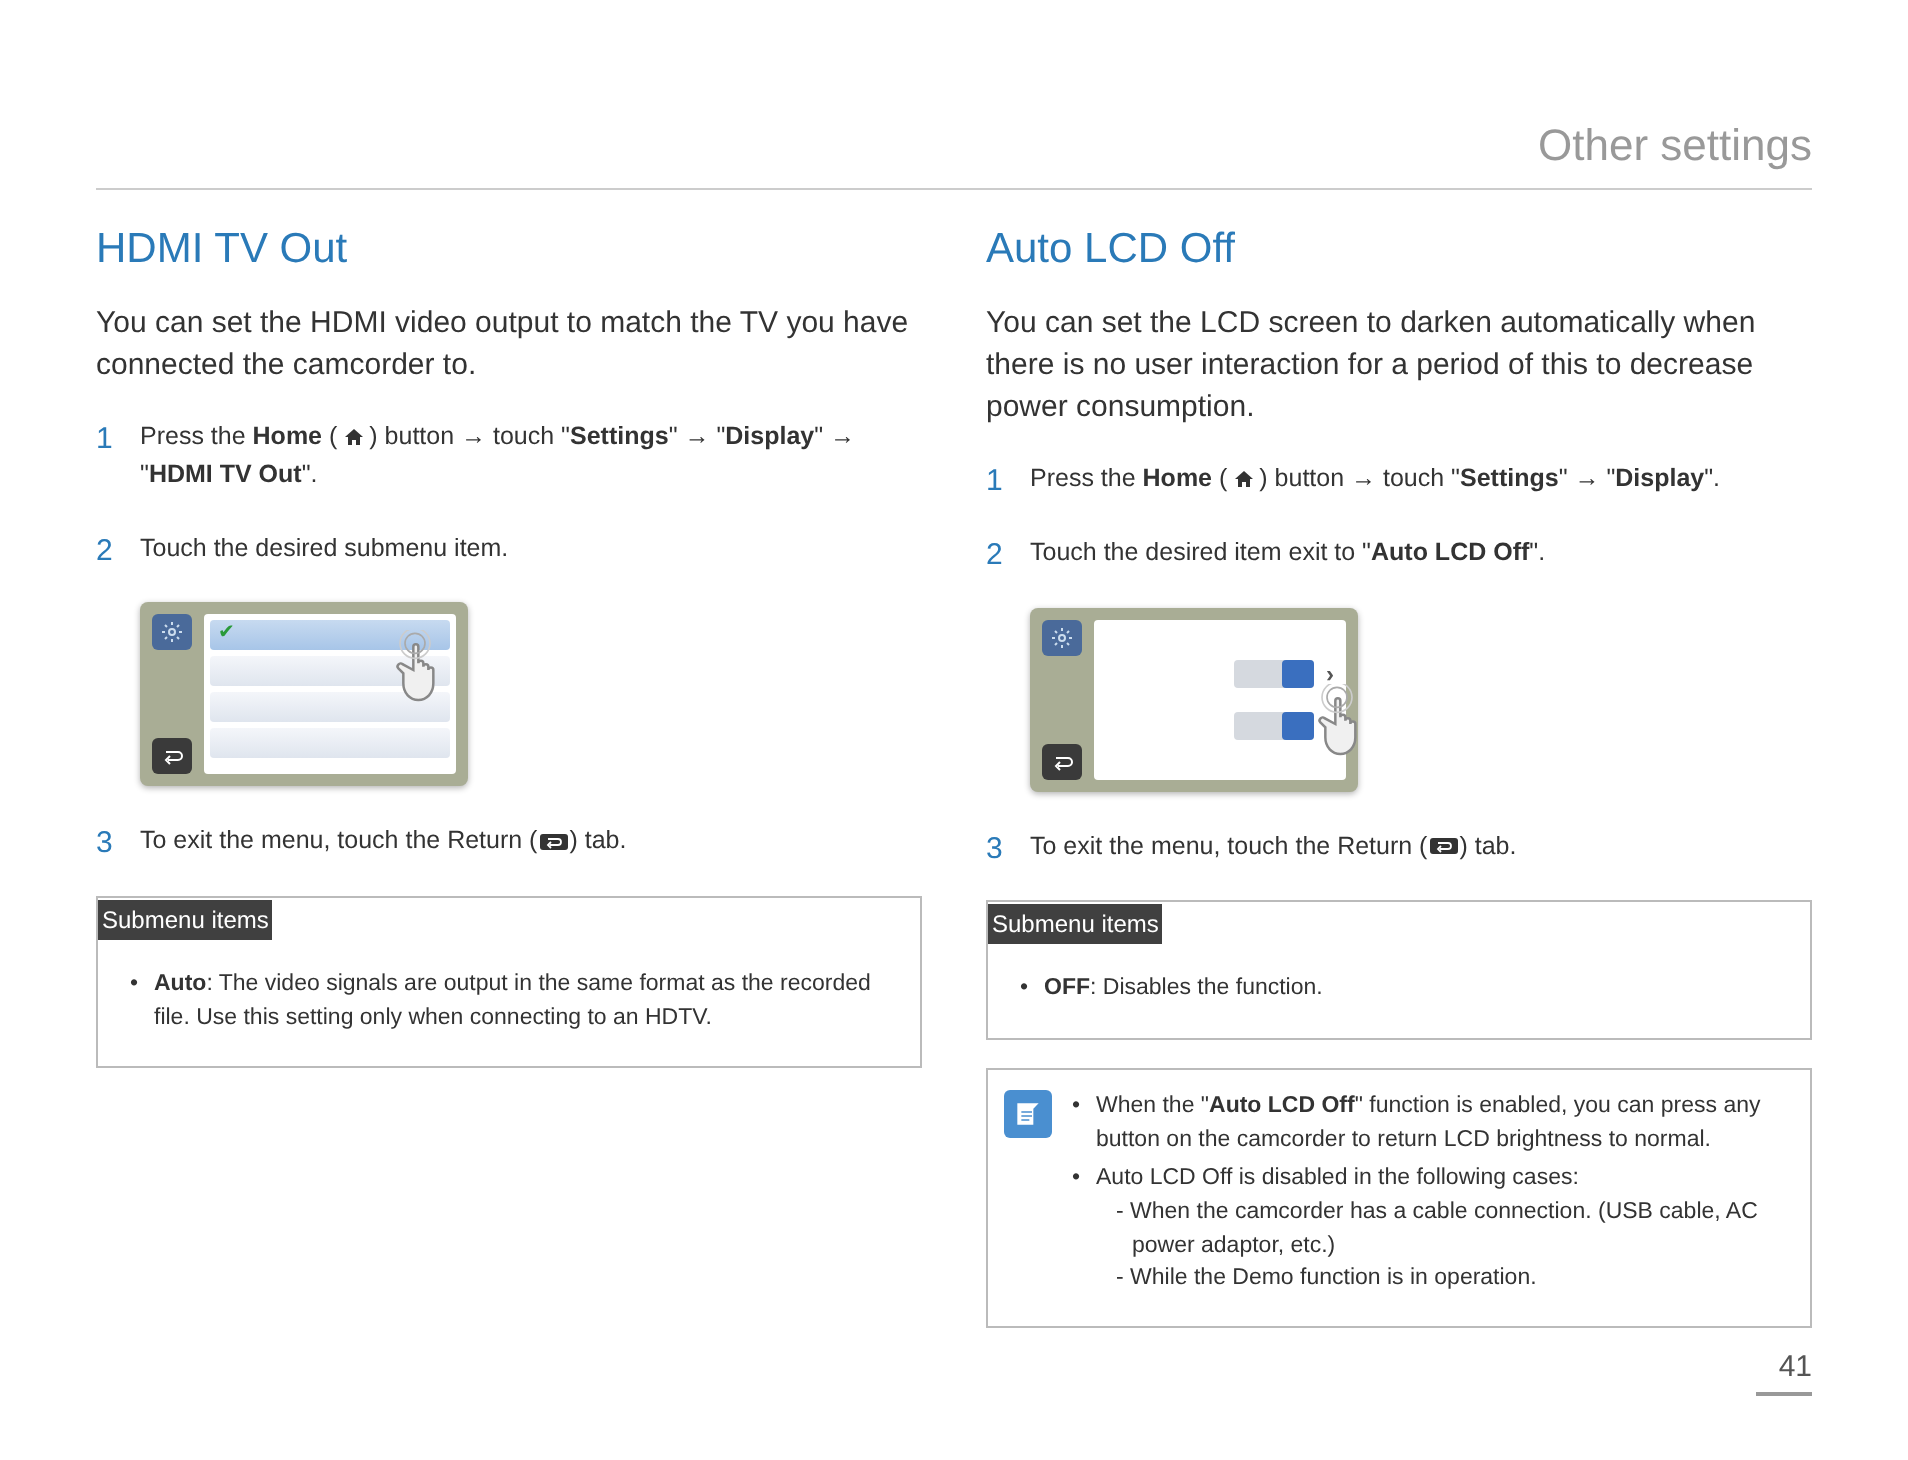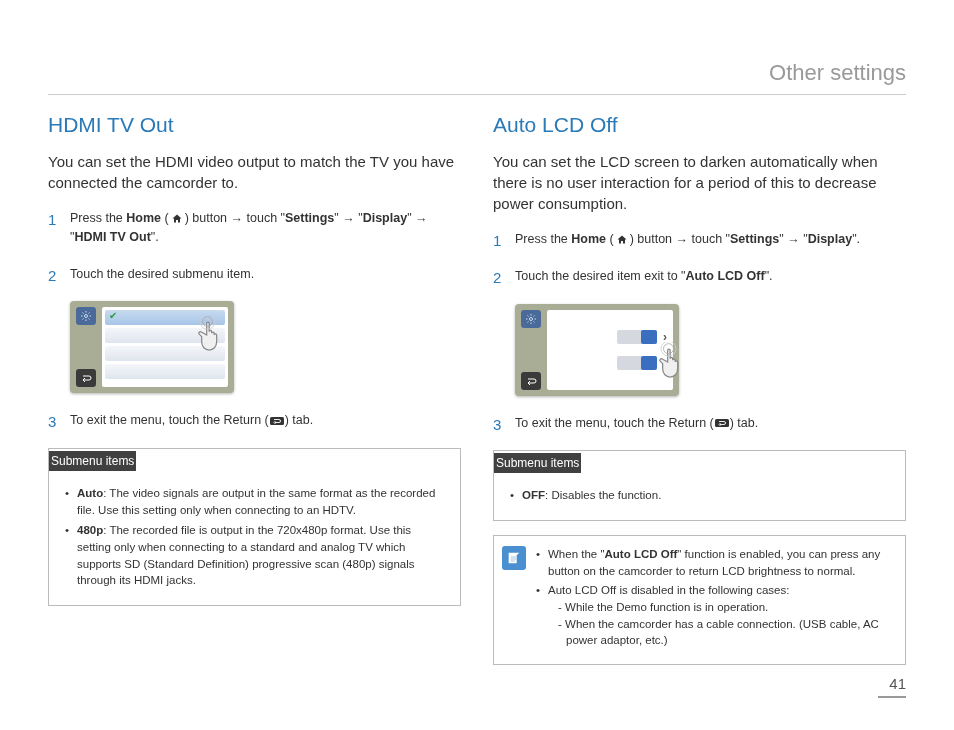--- a/index.html
+++ b/index.html
@@ -328,21 +328,20 @@
                 <path fill="none" stroke="#fff" stroke-width="1.8" d="M10 11H18a3 3 0 0 0 0-6H8M11 8l-3 3 3 3"></path>
               </svg>
             </span><span>) tab.</span>
         </li>
       </ol>
 
       <div class="submenu-box">
         <span class="submenu-header">Submenu items</span>
         <ul>
           <li><span class="b">Auto</span><span>: The video signals are output in the same format as the recorded file. Use this setting only when connecting to an HDTV.</span></li>
-          <li><span class="b">480p</span><span>: The recorded file is output in the 720x480p format. Use this setting only when connecting to a standard and analog TV which supports SD (Standard Definition) progressive scan (480p) signals through its HDMI jacks.</span></li>
         </ul>
       </div>
     </div>
 
     <div class="col">
       <h2 class="section-title">Auto LCD Off</h2>
       <p class="intro">You can set the LCD screen to darken automatically when there is no user interaction for a period of this to decrease power consumption.</p>
 
       <ol class="steps">
         <li>
@@ -415,22 +414,22 @@
             <svg viewBox="0 0 24 24">
               <path fill="#fff" d="M4 4h16l-4 4v12H4z"></path>
               <path fill="#4a8fd0" d="M7 10h8v1H7zM7 13h8v1H7zM7 16h6v1H7z"></path>
             </svg>
           </div>
         <ul>
           <li><span>When the "</span><span class="b">Auto LCD Off</span><span>" function is enabled, you can press any button on the camcorder to return LCD brightness to normal.</span></li>
           <li>
             <span>Auto LCD Off is disabled in the following cases:</span>
             <div class="sub">
+              <div>- When the camcorder has a cable connection. (USB cable, AC power adaptor, etc.)</div>
               <div>- While the Demo function is in operation.</div>
-              <div>- When the camcorder has a cable connection. (USB cable, AC power adaptor, etc.)</div>
             </div>
           </li>
         </ul>
       </div>
     </div>
   </div>
 
   <div class="page-num">41</div>
   <div class="page-num-bar"></div>
 </div>

